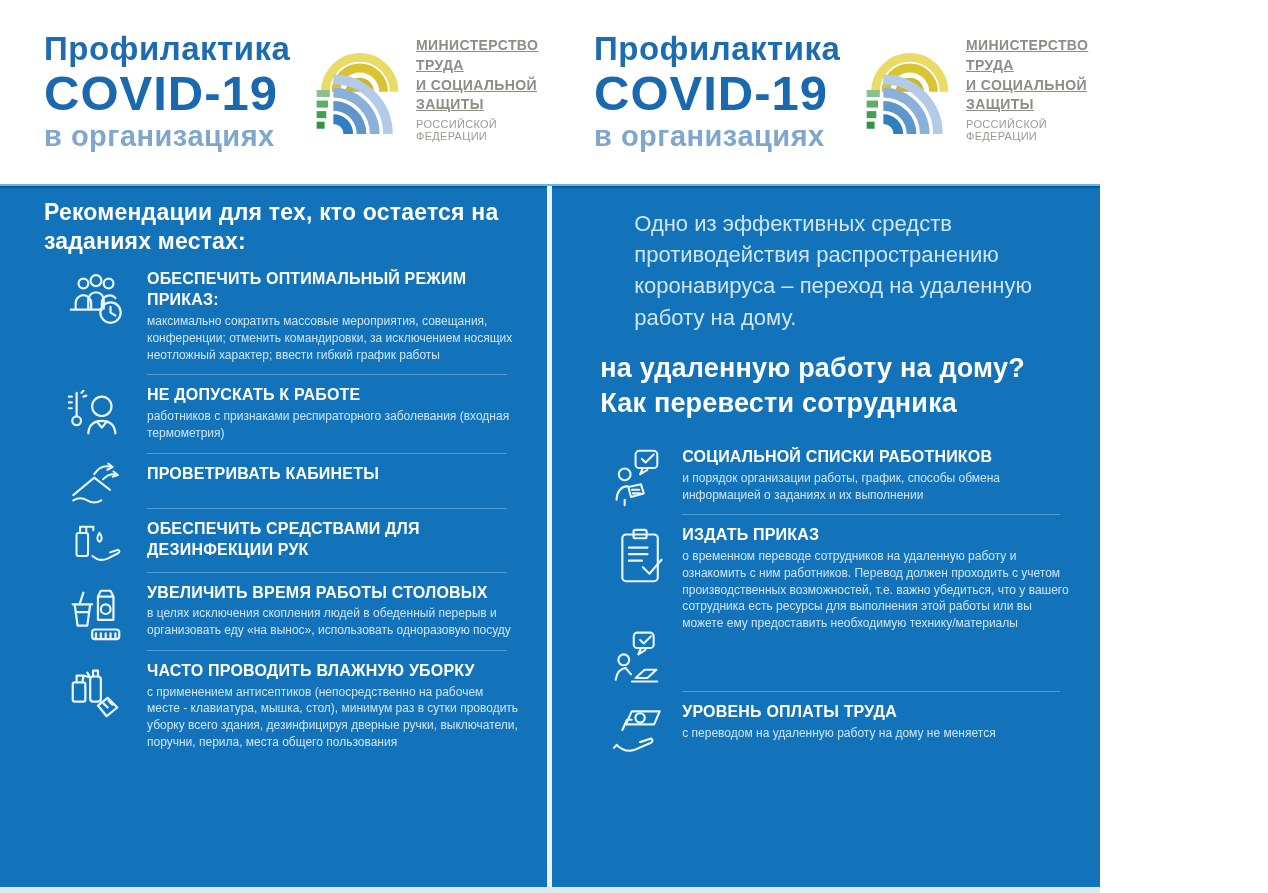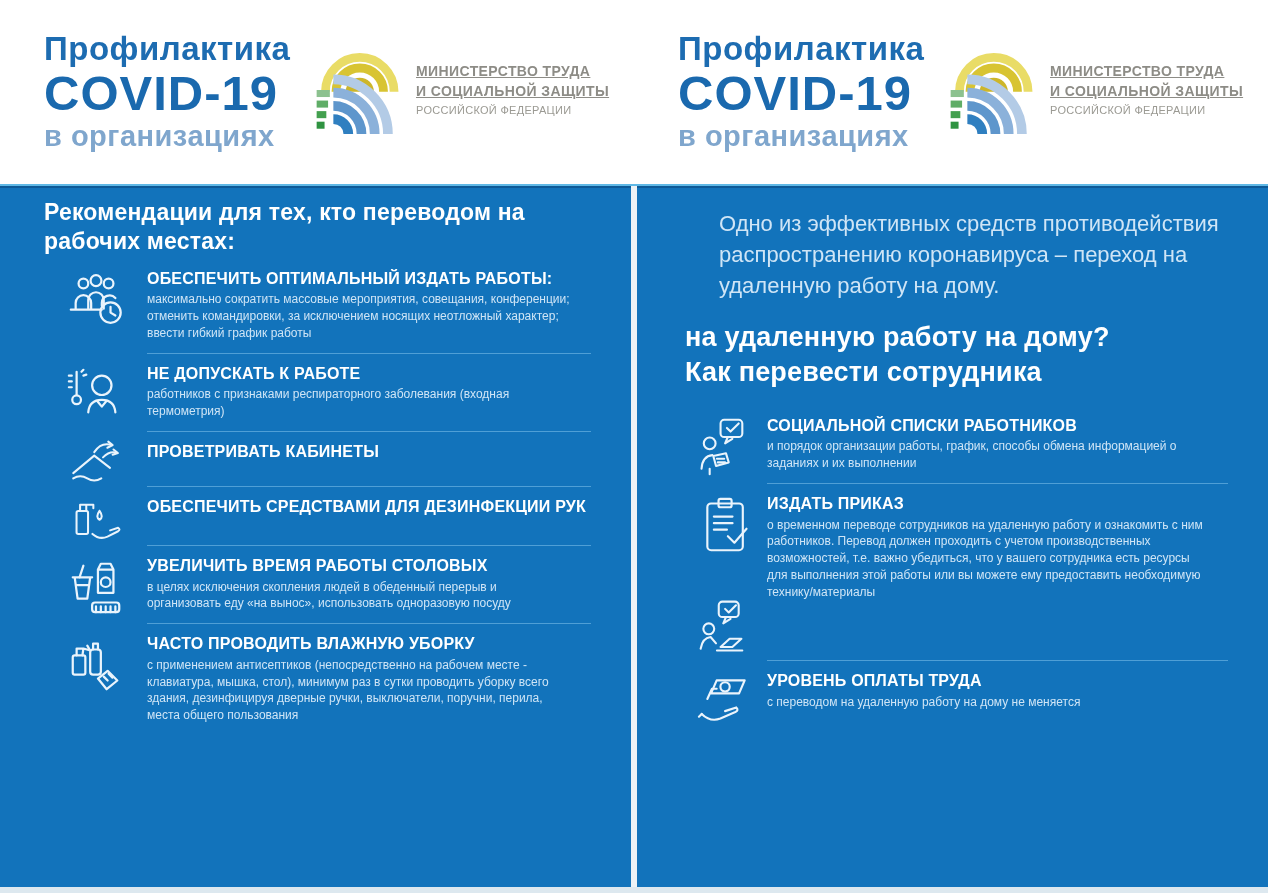--- a/index.html
+++ b/index.html
@@ -1,18 +1,18 @@
 <!DOCTYPE html>
 <html><head>
 <meta charset="utf-8">
 <style>
   * { margin:0; padding:0; box-sizing:border-box; }
   html,body { width:1268px; height:893px; background:#fff; }
   body { font-family:"Liberation Sans", sans-serif; }
-  .poster { position:relative; width:1268px; height:893px; overflow:hidden; background:#a3a3a3; }
+  .poster { position:relative; width:1100px; height:893px; overflow:hidden; background:#a3a3a3; }
 
   
   .header { display:flex; height:184px; background:#fff; }
   .header-half { width:634px; display:flex; align-items:center; padding-left:44px; }
   .title-block { display:flex; flex-direction:column; width:262px; flex:none; }
   .title-l1 { font-size:33px; font-weight:bold; color:#1d6cb1; line-height:1.1; letter-spacing:.5px; }
   .title-l2 { font-size:49px; font-weight:bold; color:#1a69ae; line-height:1.08; letter-spacing:1px; }
   .title-l3 { font-size:29px; font-weight:bold; color:#7fa6cd; line-height:1.15; letter-spacing:.5px; }
   .logo { flex:none; margin-left:8px; }
   .ministry { margin-left:14px; margin-top:-6px; }
@@ -106,40 +106,40 @@
         <div class="m-bold">МИНИСТЕРСТВО ТРУДА</div>
         <div class="m-bold">И СОЦИАЛЬНОЙ ЗАЩИТЫ</div>
         <div class="m-reg">РОССИЙСКОЙ ФЕДЕРАЦИИ</div>
       </div>
     </div>
   </div>
 
   <div class="panels">
 
     <div class="panel panel-left">
-      <div class="left-heading">Рекомендации для тех, кто переводом на рабочих местах:</div>
+      <div class="left-heading">Рекомендации для тех, кто остается на заданиях местах:</div>
 
       <div class="item">
         <div class="icon-cell">
           <span>
             <svg width="62" height="62" viewBox="0 0 64 64">
               <circle cx="19" cy="15" r="5"></circle>
                 <circle cx="32" cy="12" r="5.6"></circle>
                 <circle cx="45" cy="15" r="5"></circle>
               <path d="M11,41 v-6 a8,8 0 0 1 16,0 v6"></path>
               <path d="M24,41 v-9 a8,8 0 0 1 16,0 v9"></path>
               <path d="M38,38 v-3 a8,8 0 0 1 14,-5"></path>
               <path d="M6,42 h32"></path>
               <circle cx="47" cy="45" r="10.5"></circle>
               <path d="M47,45 v-6 M47,45 l5,3"></path>
             </svg>
           </span>
         </div>
         <div class="text-cell">
-          <div class="item-title">ОБЕСПЕЧИТЬ ОПТИМАЛЬНЫЙ ИЗДАТЬ РАБОТЫ:</div>
+          <div class="item-title">ОБЕСПЕЧИТЬ ОПТИМАЛЬНЫЙ РЕЖИМ ПРИКАЗ:</div>
           <div class="item-body">максимально сократить массовые мероприятия, совещания, конференции; отменить командировки, за исключением носящих неотложный характер; ввести гибкий график работы</div>
         </div>
       </div>
       <div class="h-divider"></div>
 
       <div class="item">
         <div class="icon-cell">
           <span>
             <svg width="62" height="62" viewBox="0 0 64 64">
               <path d="M12,8 v24"></path>

